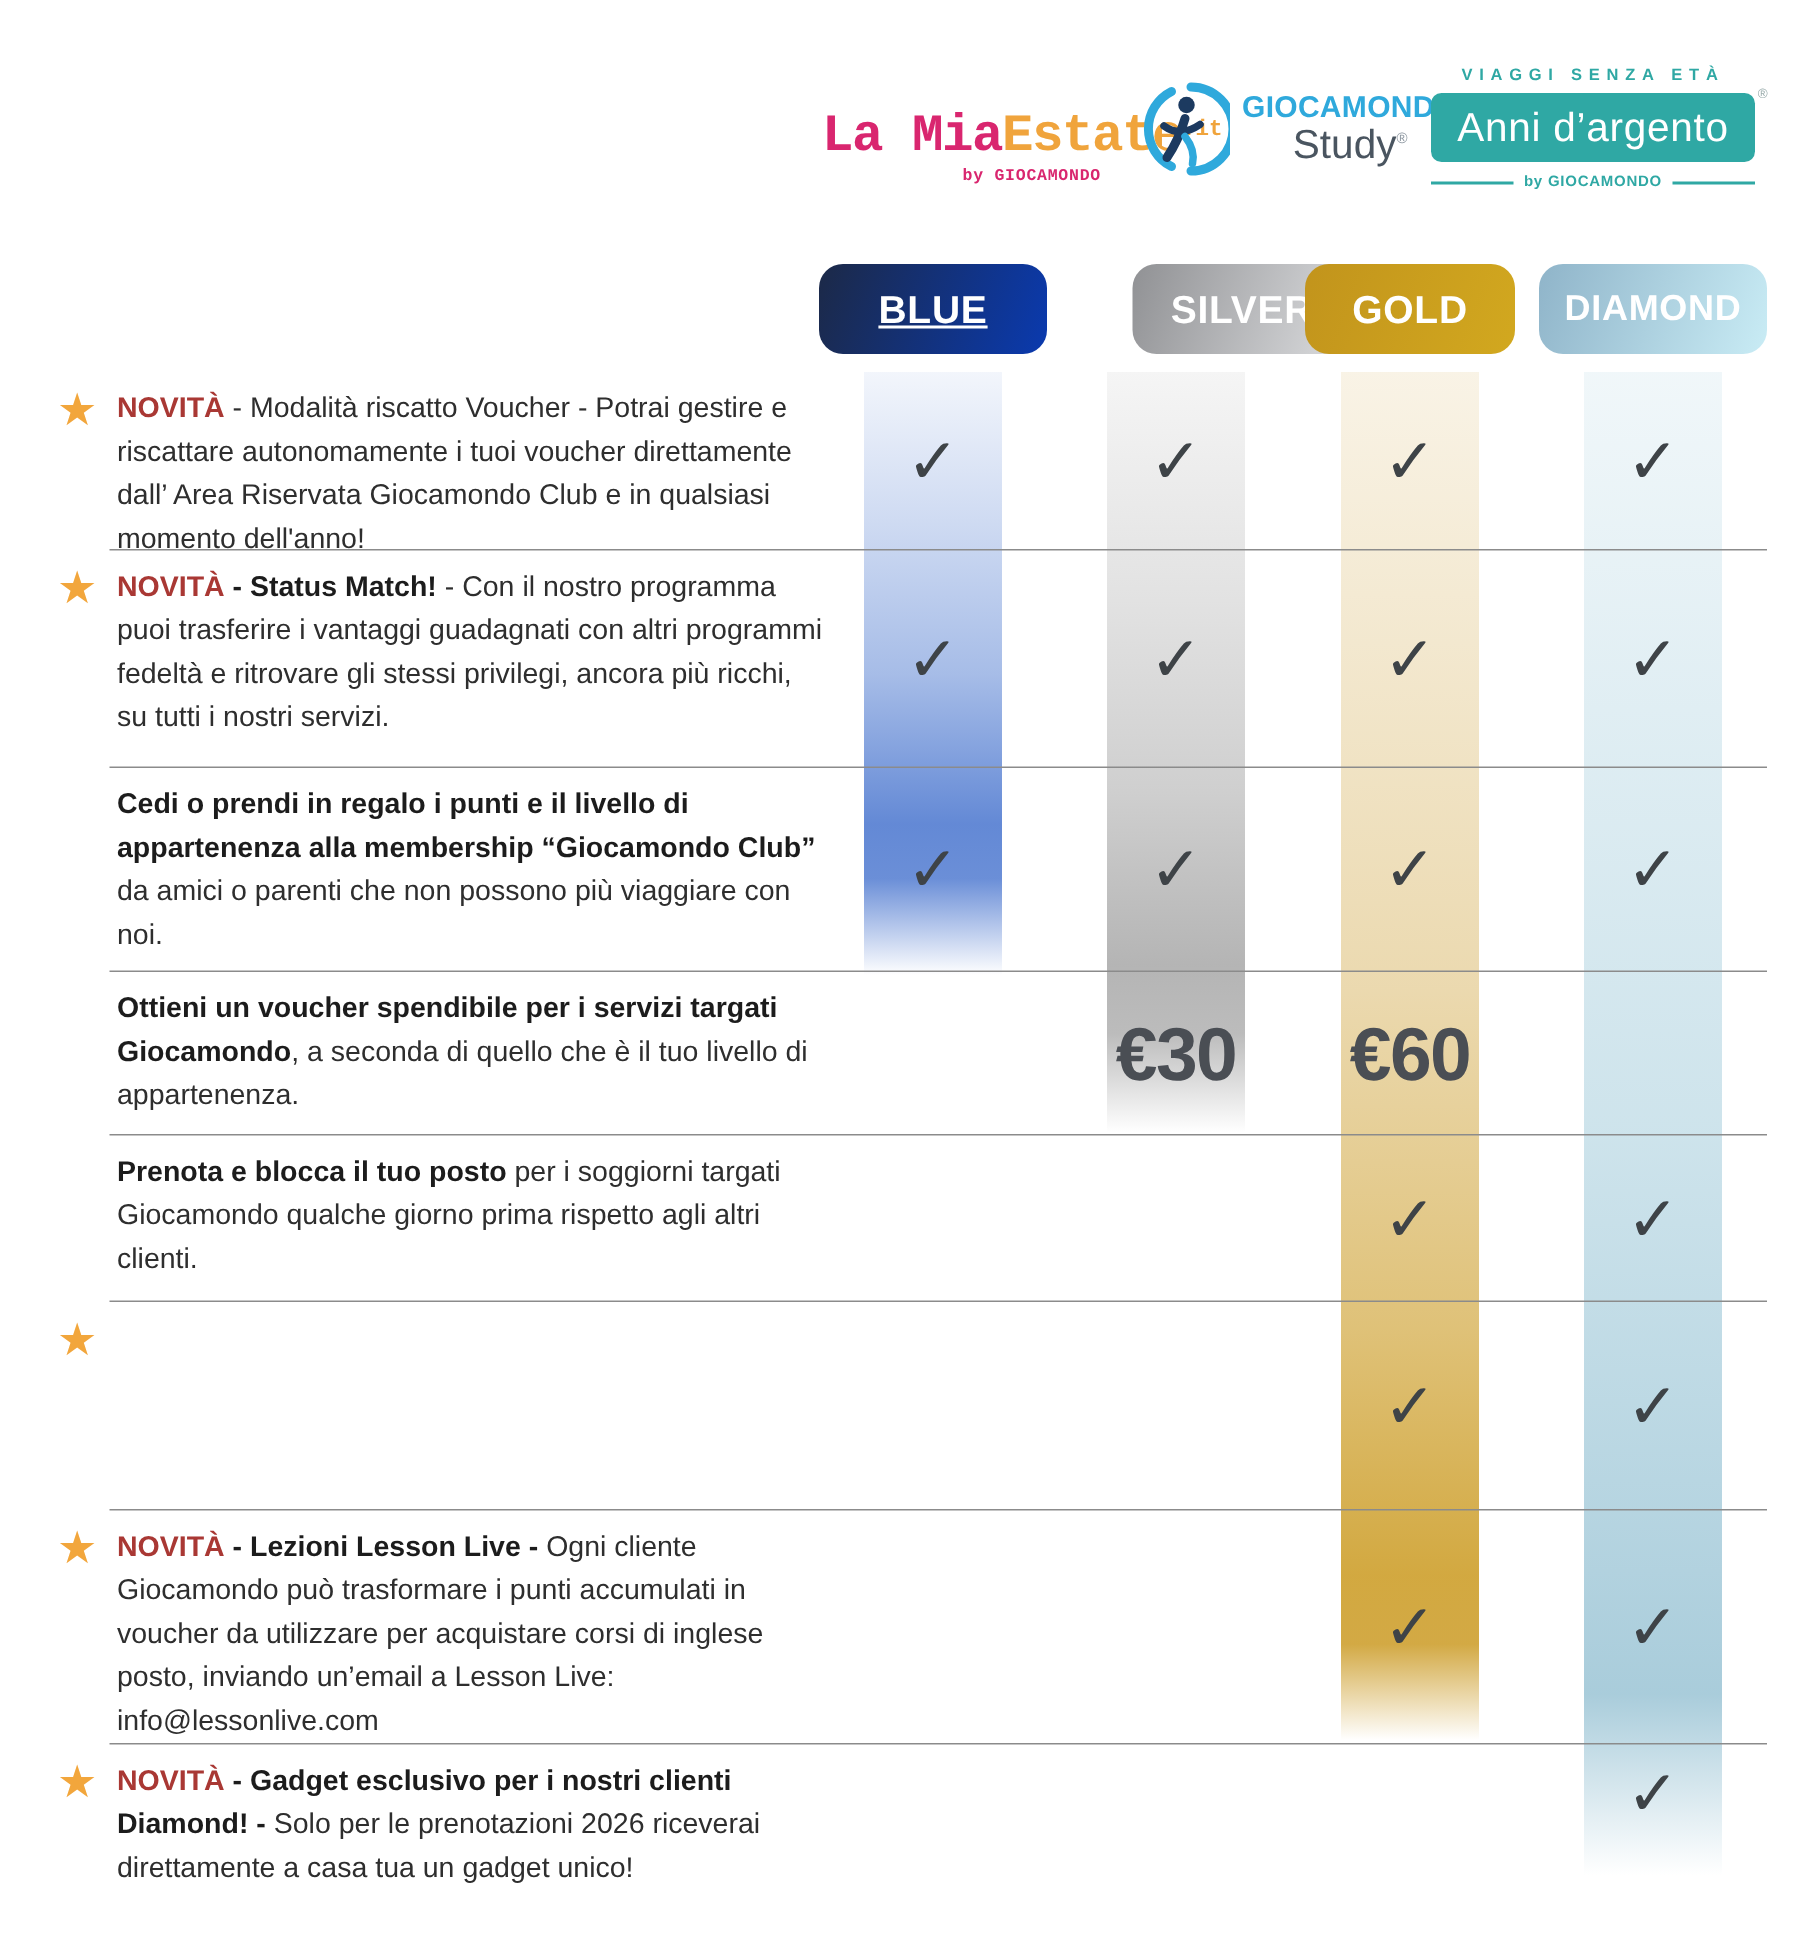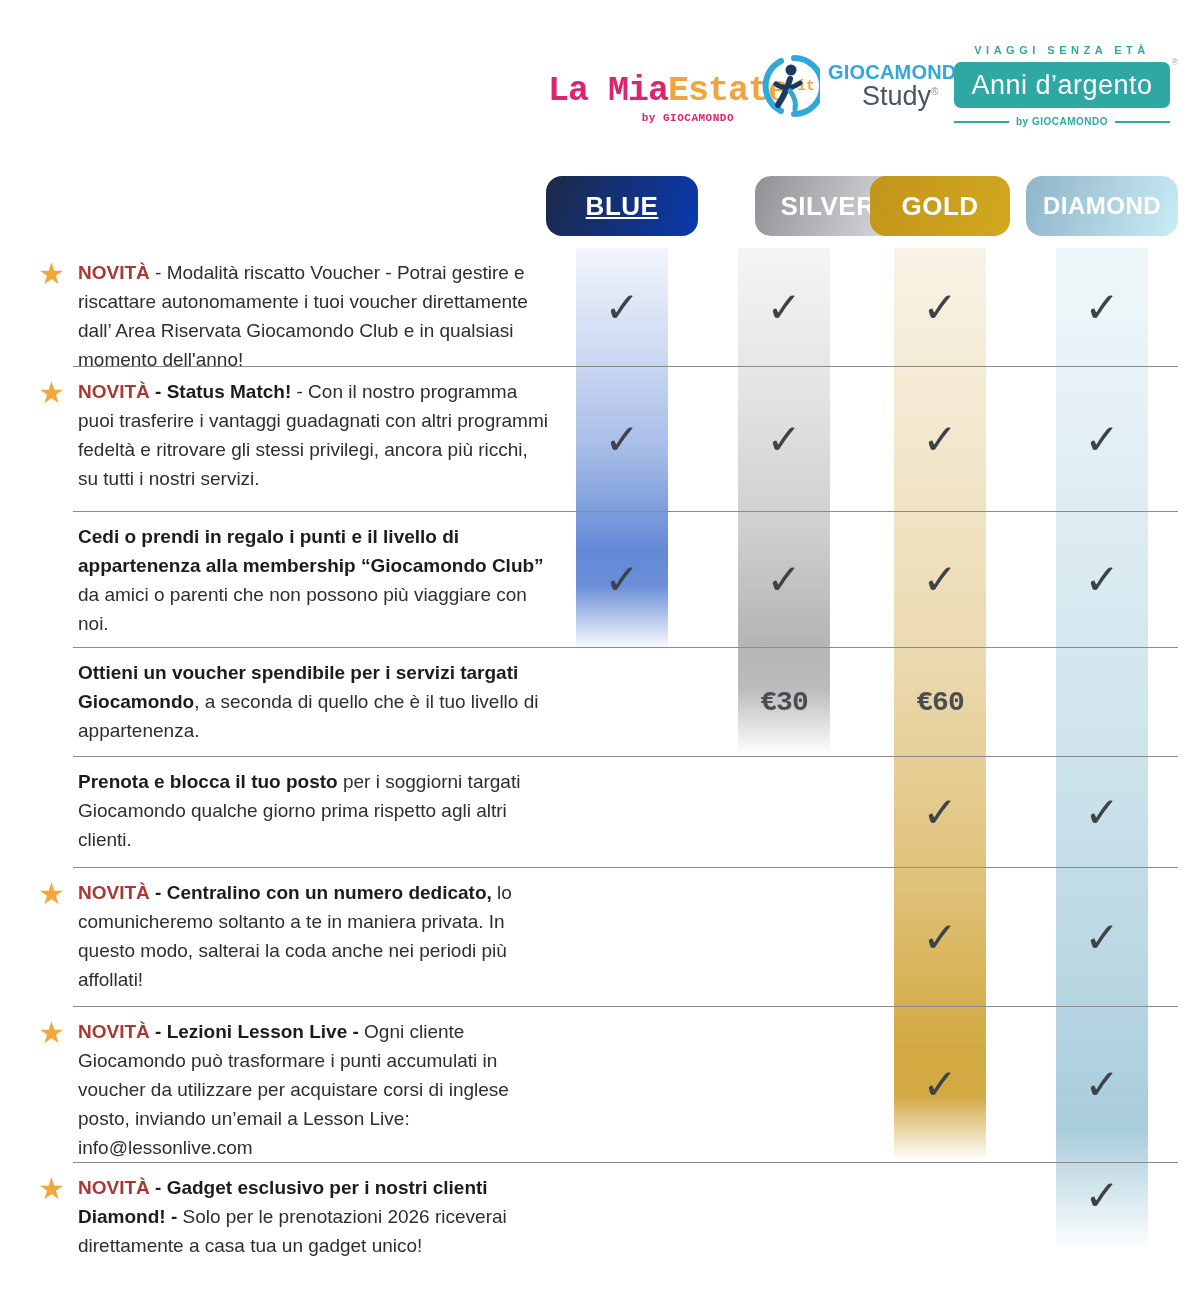--- a/index.html
+++ b/index.html
@@ -69,21 +69,21 @@
   .star{position:absolute;left:38px;top:10px;font-size:30px;line-height:32px;color:var(--star);}
   .row-text{position:absolute;left:78px;top:10px;width:470px;font-size:19px;line-height:29px;color:var(--text-regular);}
   .seg-regular{font-weight:400;color:var(--text-regular);}
   .seg-bold{font-weight:700;color:var(--text-bold);}
   .seg-red-bold{font-weight:700;color:var(--novita-red);margin-top:32px;}
 
   .cell{position:absolute;top:0;height:100%;width:92px;display:flex;align-items:center;justify-content:center;}
   .cell-0{left:576px;}.cell-1{left:738px;}.cell-2{left:894px;}.cell-3{left:1056px;}
   .row:last-child .cell{align-items:flex-start;padding-top:12px;box-sizing:border-box;}
   .check{font-size:42px;line-height:42px;color:var(--check);font-family:"DejaVu Sans",sans-serif;}
-  .euro{font-size:28px;font-weight:700;color:var(--euro);letter-spacing:-1px;font-family:Liberation Mono, monospace;}
+  .euro{font-size:50px;font-weight:700;color:var(--euro);letter-spacing:-1px;}
 </style>
 </head>
 <body>
 
 <div class="page">
 
   <div class="logo-lme">
     <div class="lme-main"><span class="lme-pink">La Mia</span><span class="lme-orange">Estat℮</span><span class="lme-suffix">.it</span></div>
     <div class="lme-byline">by GIOCAMONDO</div>
   </div>
@@ -191,21 +191,20 @@
     <div class="cell cell-1"></div>
     <div class="cell cell-2">
             <span class="check">✓</span>
           </div>
     <div class="cell cell-3">
             <span class="check">✓</span>
           </div>
   </div>
         <div class="row">
     <span class="star">★</span>
-    <div class="row-text"><span class="seg-red-bold">NOVITÀ</span><span class="seg-bold"> - Centralino con un numero dedicato,</span><span class="seg-regular"> lo comunicheremo soltanto a te in maniera privata. In questo modo, salterai la coda anche nei periodi più affollati!</span></div>
     <div class="cell cell-0"></div>
     <div class="cell cell-1"></div>
     <div class="cell cell-2">
             <span class="check">✓</span>
           </div>
     <div class="cell cell-3">
             <span class="check">✓</span>
           </div>
   </div>
         <div class="row">

